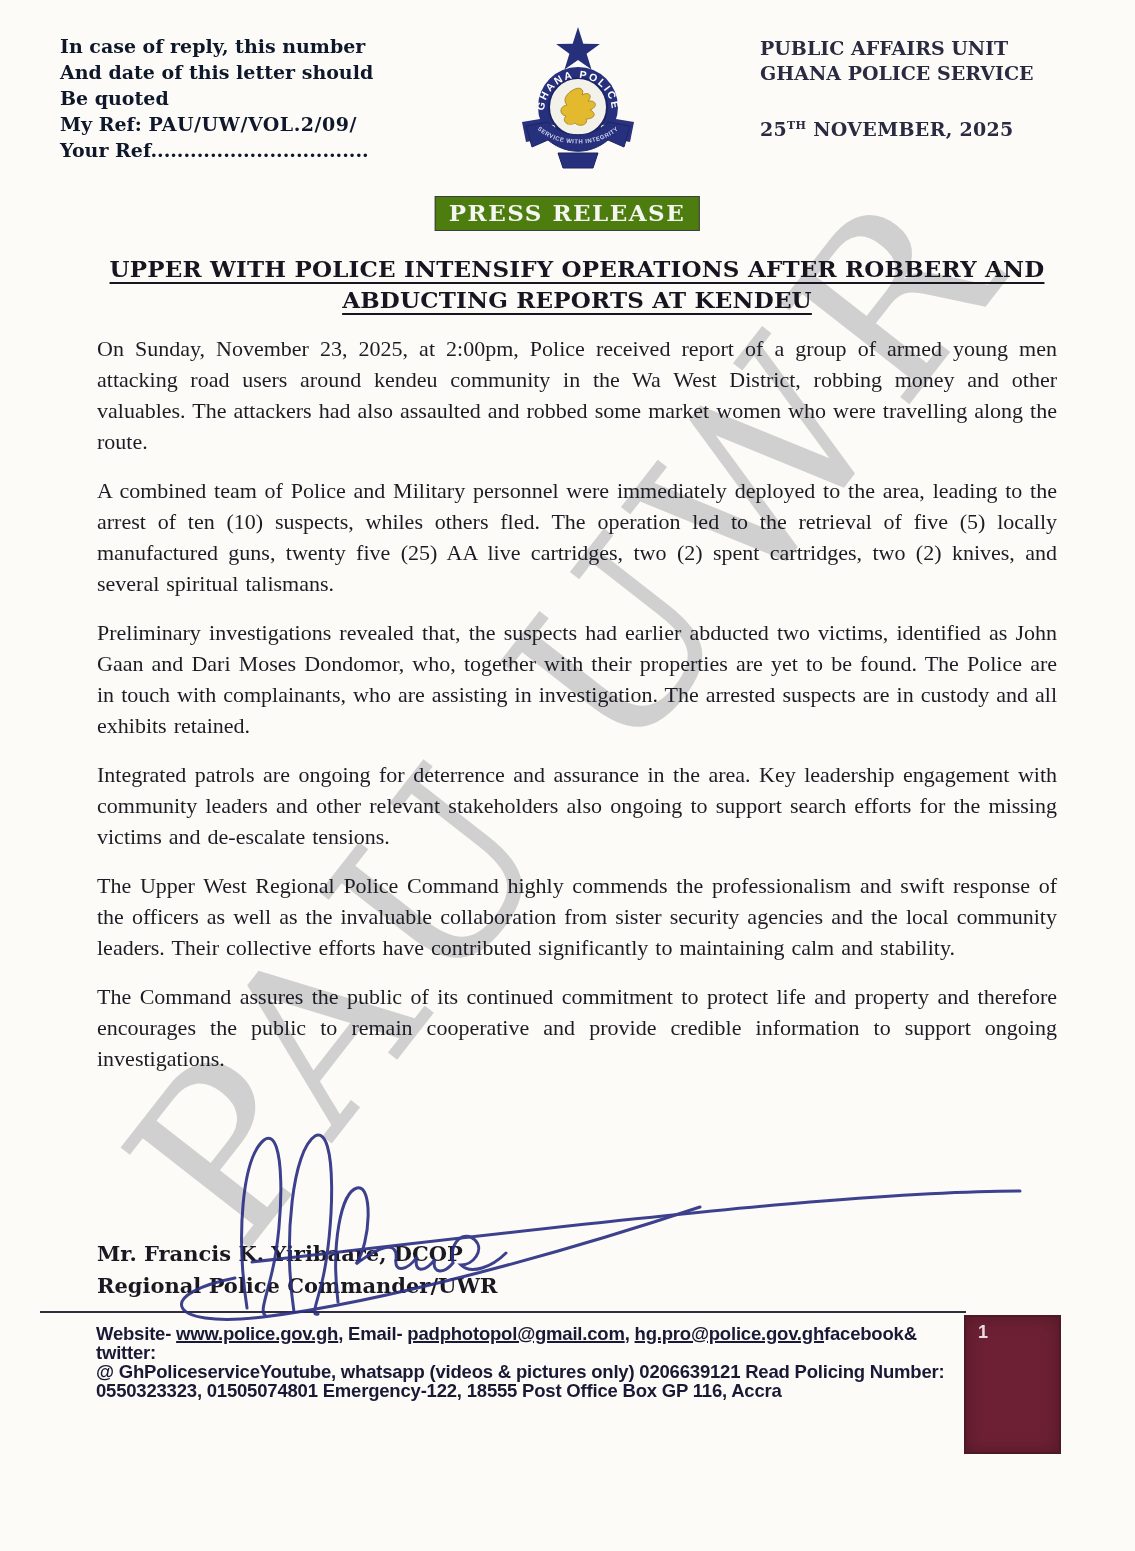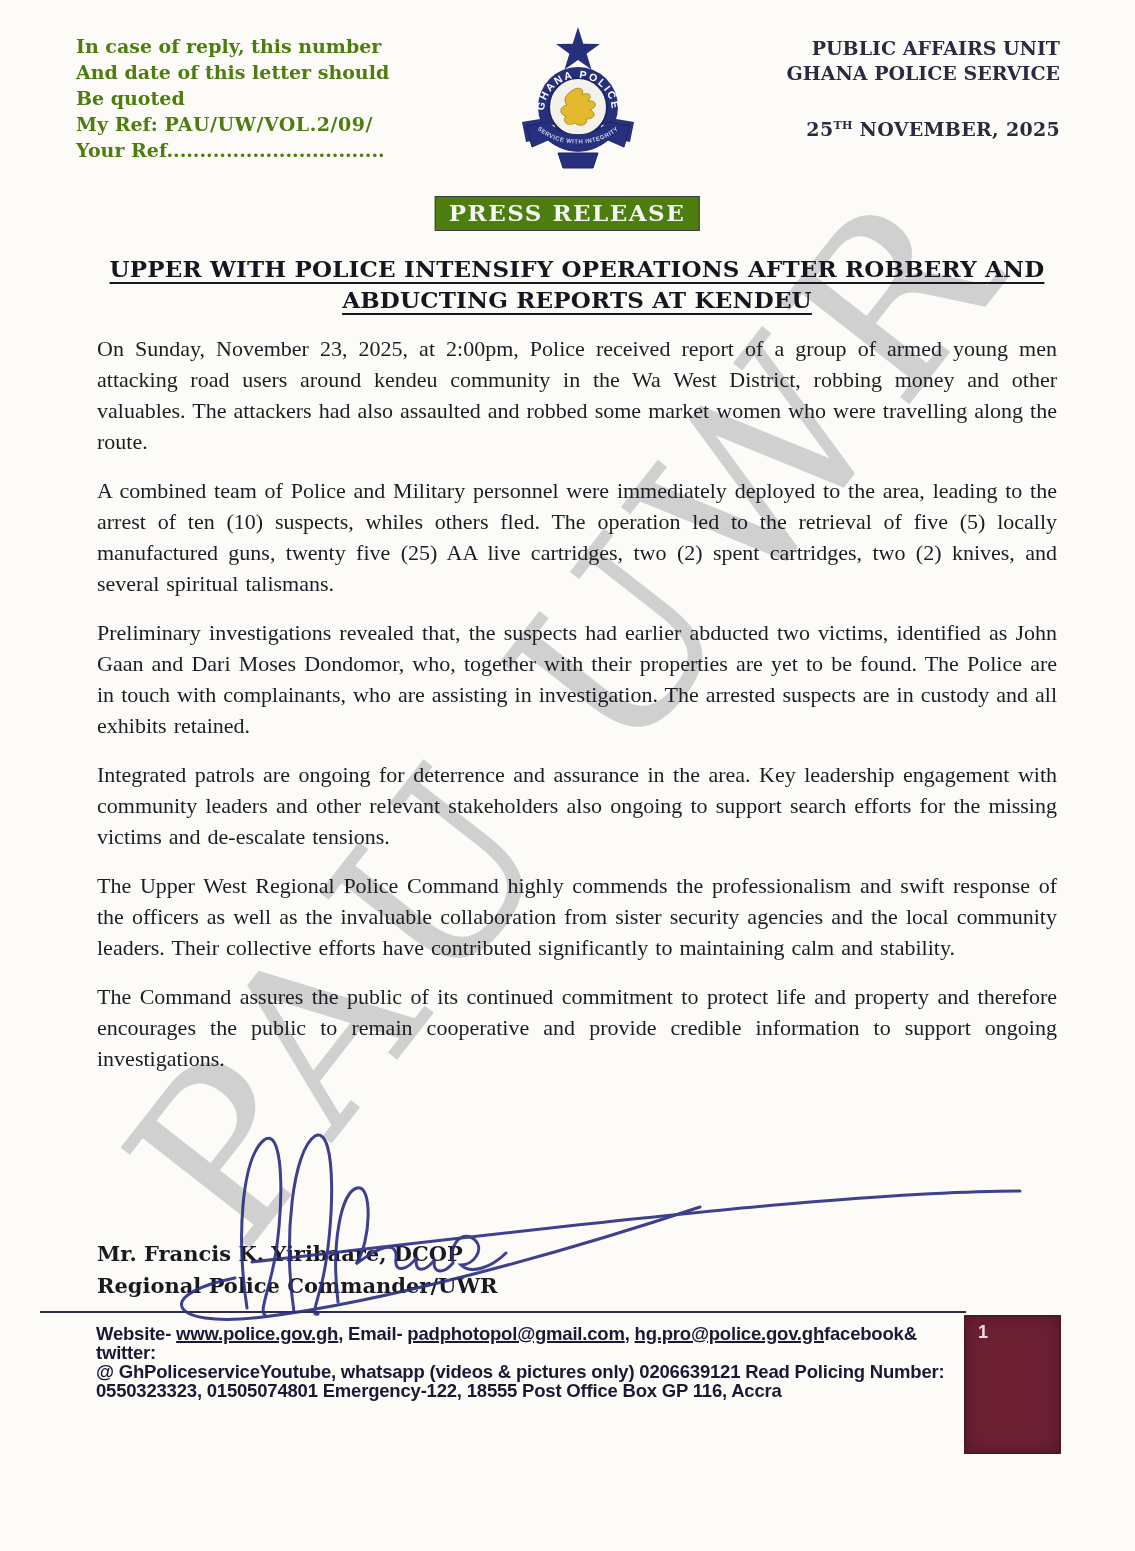--- a/index.html
+++ b/index.html
@@ -11,25 +11,25 @@
   
   .watermark{
     position:absolute;left:-10px;top:565px;width:1155px;height:300px;
     display:flex;align-items:center;justify-content:center;
     transform:rotate(-52deg);
     font-family:"DejaVu Serif",serif;font-size:225px;font-weight:400;
     color:rgba(127,127,133,0.34);letter-spacing:16px;white-space:nowrap;
     z-index:0;pointer-events:none;
   }
   
-  .hdr-left{position:absolute;left:76px;top:33px;width:340px;
-    font-family:"DejaVu Serif",serif;font-weight:700;font-size:19px;line-height:26px;color:#4d7c0f;}
+  .hdr-left{position:absolute;left:60px;top:33px;width:340px;
+    font-family:"DejaVu Serif",serif;font-weight:700;font-size:19px;line-height:26px;color:#0f172a;}
   .hdr-left .ref-val{letter-spacing:0.5px;}
   .hdr-right{position:absolute;left:760px;top:36px;width:300px;
-    font-family:"DejaVu Serif",serif;font-weight:700;font-size:19px;line-height:25px;color:#2a2a40;text-align:right;}
+    font-family:"DejaVu Serif",serif;font-weight:700;font-size:19px;line-height:25px;color:#2a2a40;}
   .hdr-date{margin-top:27px;letter-spacing:0.3px;}
   .hdr-date sup{font-size:11px;}
   .crest{position:absolute;left:512px;top:26px;width:132px;height:154px;}
   
   .press-box{
     position:absolute;top:196px;left:567px;transform:translateX(-50%);
     background:#4d7c0f;color:#f5f5f2;padding:2px 13px 4px 13px;
     font-family:"DejaVu Serif",serif;font-weight:700;font-size:23px;letter-spacing:1.5px;
     border:1px solid #3c3c44;z-index:1;
   }

